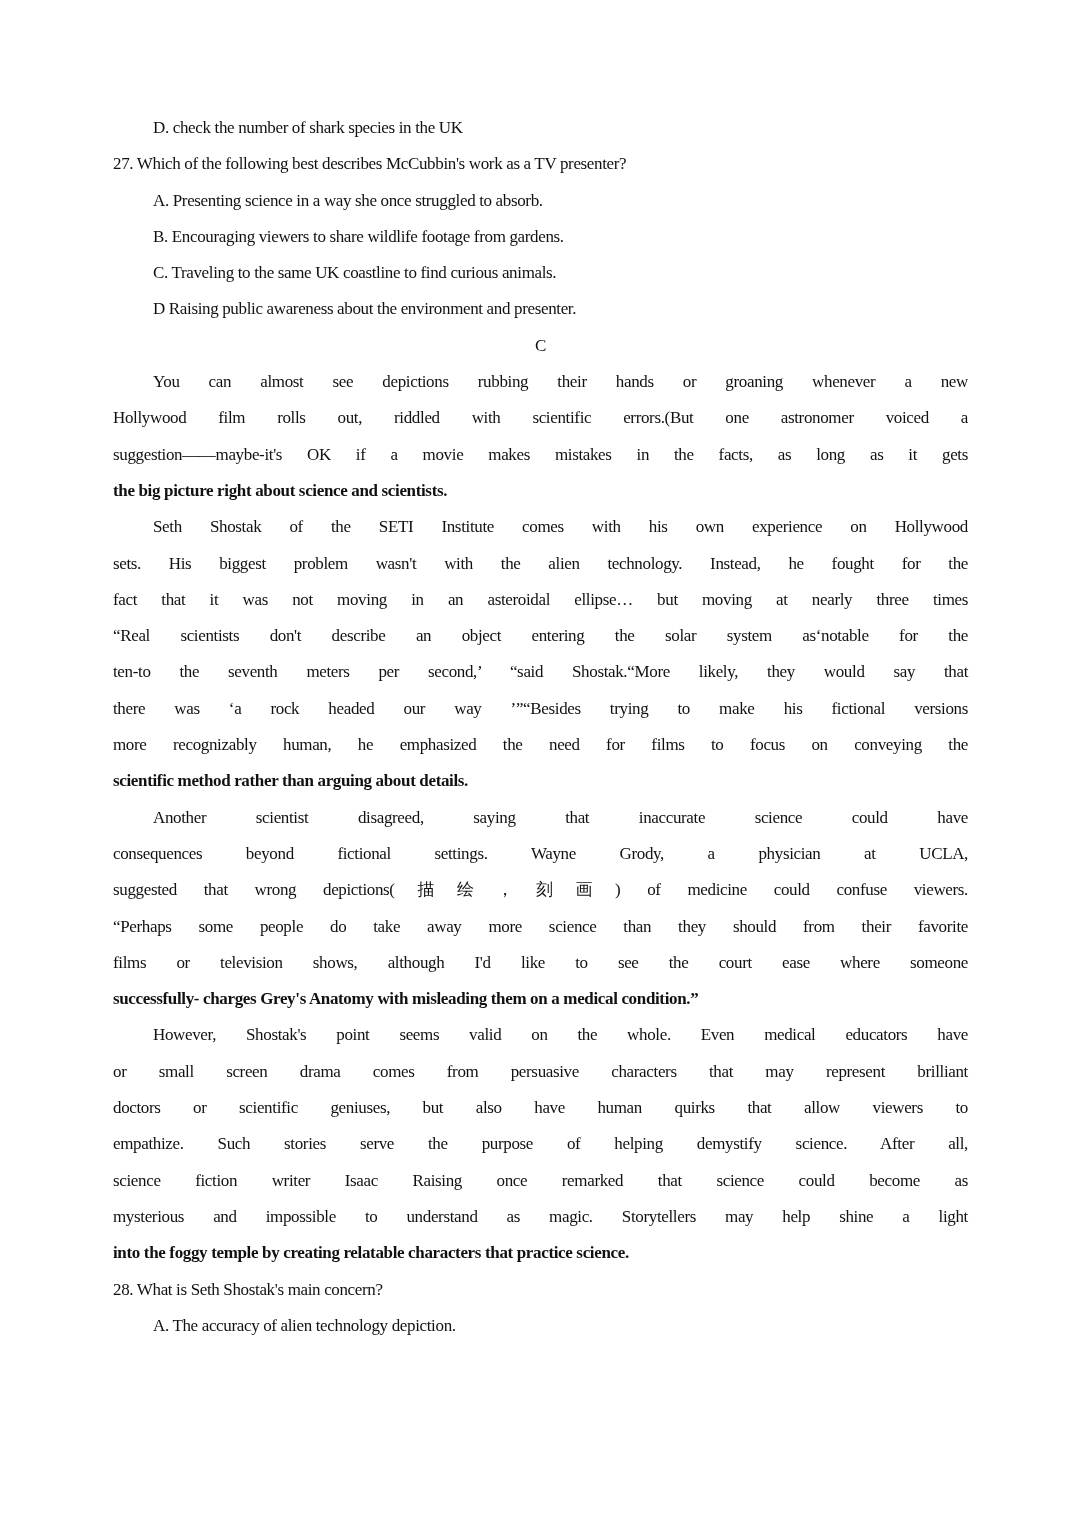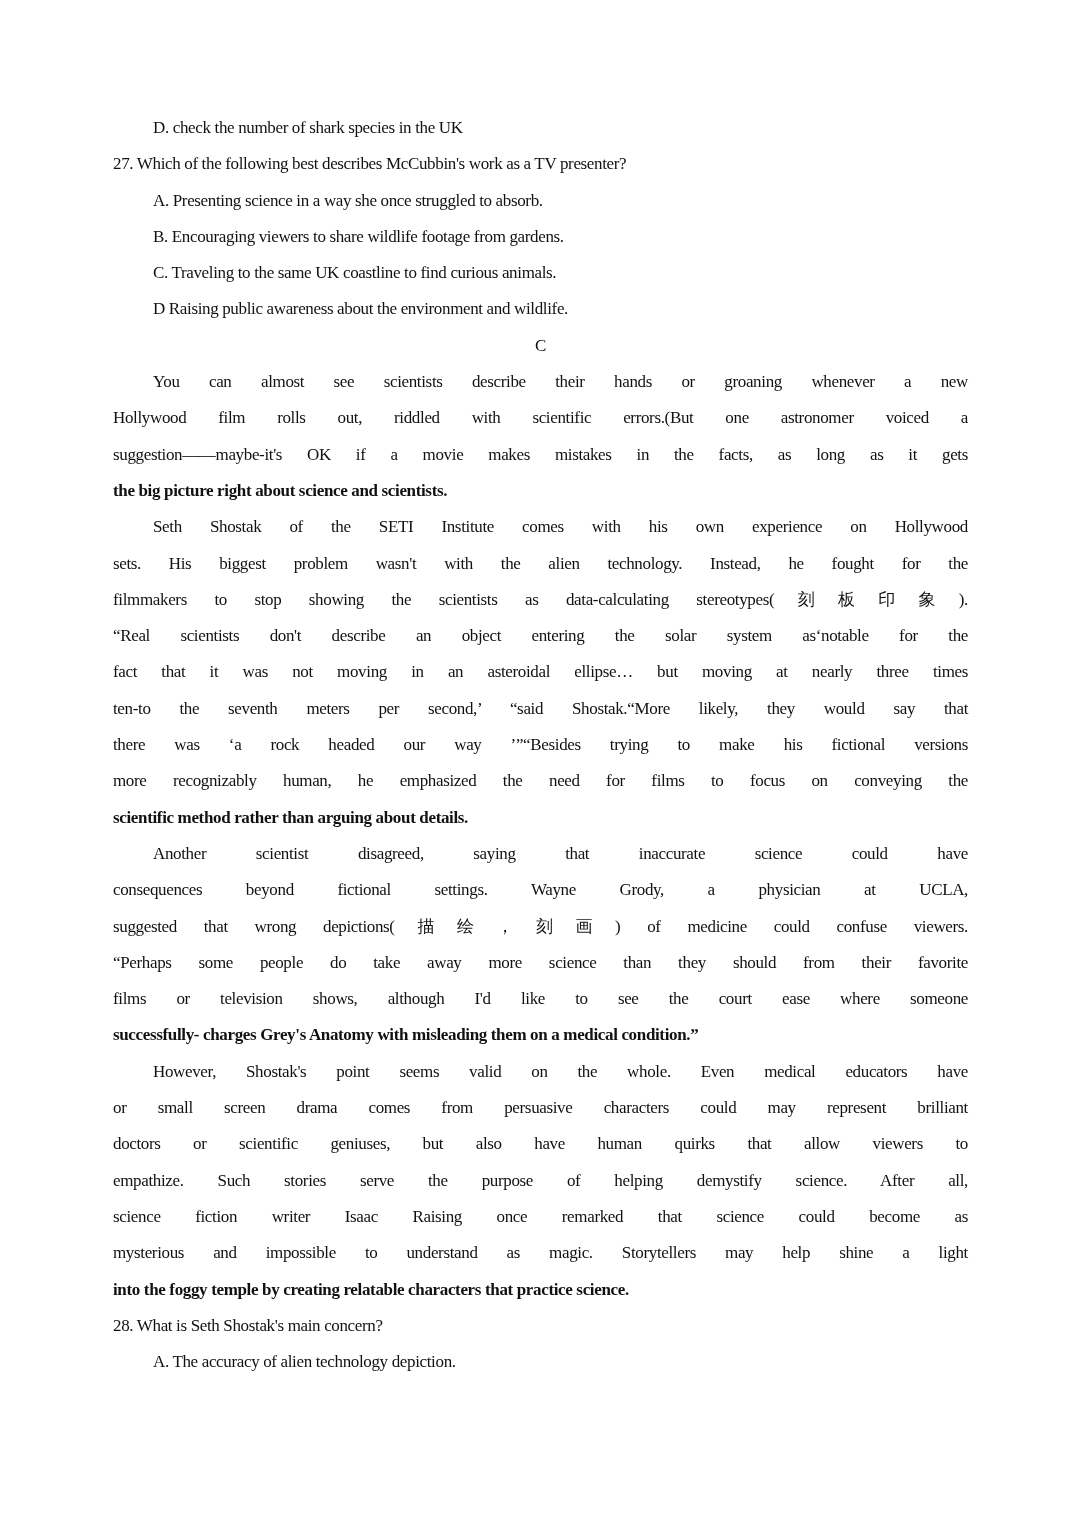--- a/index.html
+++ b/index.html
@@ -66,55 +66,54 @@
 <body>
 
 <div class="page">
 
   <span class="line opt">D. check the number of shark species in the UK</span>
 
   <span class="line qstem">27. Which of the following best describes McCubbin's work as a TV presenter?</span>
   <span class="line opt">A. Presenting science in a way she once struggled to absorb.</span>
   <span class="line opt">B. Encouraging viewers to share wildlife footage from gardens.</span>
   <span class="line opt">C. Traveling to the same UK coastline to find curious animals.</span>
-  <span class="line opt">D Raising public awareness about the environment and wildlife.</span>
+  <span class="line opt">D Raising public awareness about the environment and presenter.</span>
 
   <span class="line section-letter">C</span>
 
   <div class="para">
-    <span class="jl first">You can almost see scientists describe their hands or groaning whenever a new</span>
+    <span class="jl first">You can almost see depictions rubbing their hands or groaning whenever a new</span>
     <span class="jl">Hollywood film rolls out, riddled with scientific errors.(But one astronomer voiced a</span>
     <span class="jl">suggestion——maybe-it's OK if a movie makes mistakes in the facts, as long as it gets</span>
     <span class="jl last">the big picture right about science and scientists.</span>
   </div>
 
   <div class="para">
     <span class="jl first">Seth Shostak of the SETI Institute comes with his own experience on Hollywood</span>
     <span class="jl">sets. His biggest problem wasn't with the alien technology. Instead, he fought for the</span>
-    <span class="jl">filmmakers to stop showing the scientists as data-calculating stereotypes(刻板印象).</span>
+    <span class="jl">fact that it was not moving in an asteroidal ellipse… but moving at nearly three times</span>
     <span class="jl">“Real scientists don't describe an object entering the solar system as‘notable for the</span>
-    <span class="jl">fact that it was not moving in an asteroidal ellipse… but moving at nearly three times</span>
     <span class="jl">ten-to the seventh meters per second,’ “said Shostak.“More likely, they would say that</span>
     <span class="jl">there was ‘a rock headed our way ’”“Besides trying to make his fictional versions</span>
     <span class="jl">more recognizably human, he emphasized the need for films to focus on conveying the</span>
     <span class="jl last">scientific method rather than arguing about details.</span>
   </div>
 
   <div class="para">
     <span class="jl first">Another scientist disagreed, saying that inaccurate science could have</span>
     <span class="jl">consequences beyond fictional settings. Wayne Grody, a physician at UCLA,</span>
     <span class="jl">suggested that wrong depictions(描绘，刻画) of medicine could confuse viewers.</span>
     <span class="jl">“Perhaps some people do take away more science than they should from their favorite</span>
     <span class="jl">films or television shows, although I'd like to see the court ease where someone</span>
     <span class="jl last">successfully- charges Grey's Anatomy with misleading them on a medical condition.”</span>
   </div>
 
   <div class="para">
     <span class="jl first">However, Shostak's point seems valid on the whole. Even medical educators have</span>
-    <span class="jl">or small screen drama comes from persuasive characters could may represent brilliant</span>
+    <span class="jl">or small screen drama comes from persuasive characters that may represent brilliant</span>
     <span class="jl">doctors or scientific geniuses, but also have human quirks that allow viewers to</span>
     <span class="jl">empathize. Such stories serve the purpose of helping demystify science. After all,</span>
     <span class="jl">science fiction writer Isaac Raising once remarked that science could become as</span>
     <span class="jl">mysterious and impossible to understand as magic. Storytellers may help shine a light</span>
     <span class="jl last">into the foggy temple by creating relatable characters that practice science.</span>
   </div>
 
   <span class="line qstem">28. What is Seth Shostak's main concern?</span>
   <span class="line opt">A. The accuracy of alien technology depiction.</span>
 

